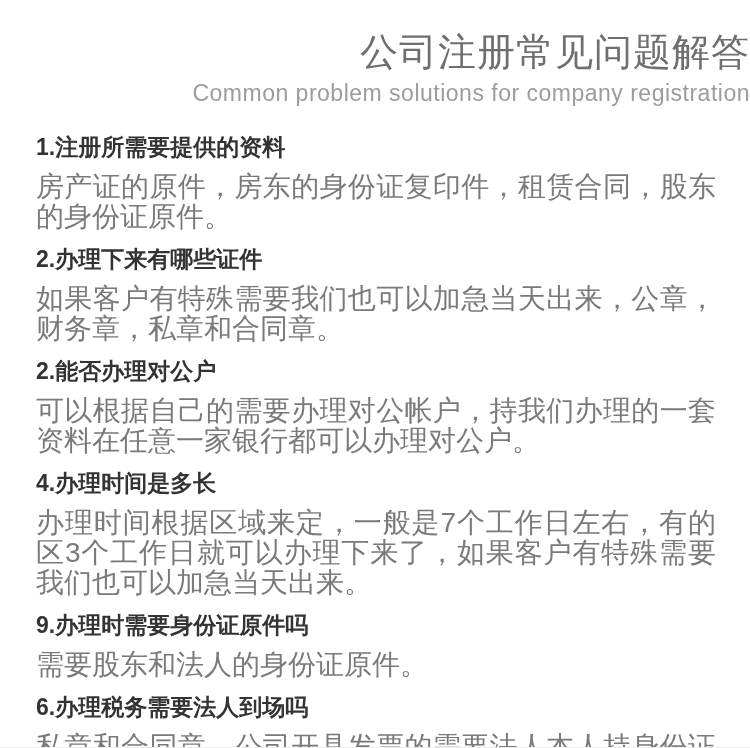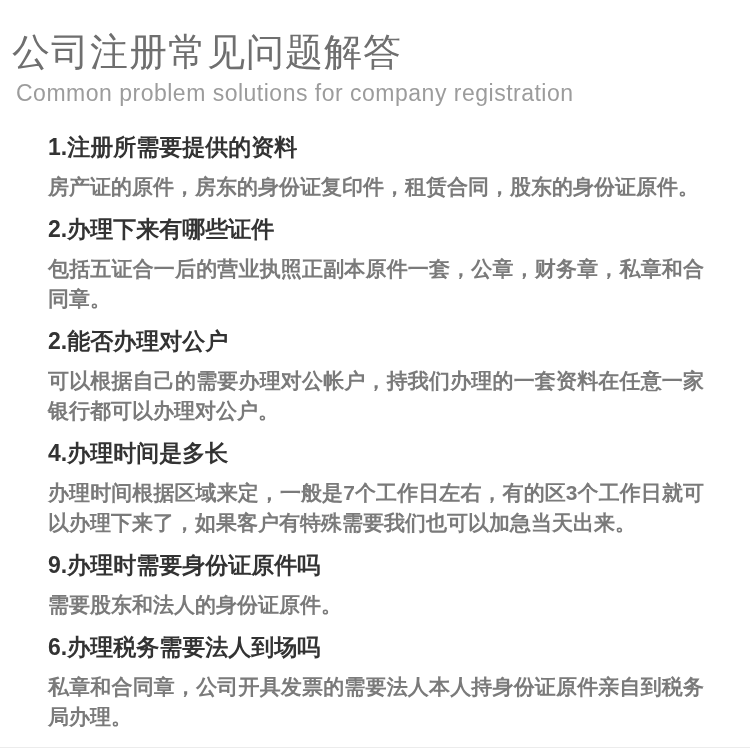--- a/index.html
+++ b/index.html
@@ -11,21 +11,21 @@
     position: relative;
     width: 750px;
     height: 748px;
     box-sizing: border-box;
     background: #ffffff;
     overflow: hidden;
     border-bottom: 1px solid #ececec;
     font-family: "Liberation Sans", "DejaVu Sans", sans-serif;
   }
   .doc-header {
-    text-align: left;
+    text-align: right;
     padding-left: 12px;
   }
   .doc-title {
     margin: 30px 0 0 0;
     font-size: 38px;
     line-height: 44px;
     font-weight: 400;
     color: #6f6f6f;
     letter-spacing: 1px;
   }
@@ -33,36 +33,36 @@
     margin: 4px 0 0 4px;
     font-size: 23px;
     line-height: 30px;
     font-weight: 400;
     color: #9c9c9c;
     letter-spacing: 0.5px;
   }
   .content {
     padding: 0 34px 0 36px;
   }
-  .faq-section { margin: 12px; }
+  .faq-section { margin: 0; }
   .question {
     margin: 14px 0 11px 0;
     font-size: 23px;
     line-height: 27px;
     font-weight: 700;
     color: #333333;
   }
   .faq-section.first .question {
     margin-top: 26px;
   }
   .answer {
     margin: 0;
-    font-size: 21px;
+    font-size: 28px;
     line-height: 30px;
-    font-weight: 700;
+    font-weight: 400;
     color: #7a7a7a;
     text-align: justify;
     text-justify: inter-ideograph;
   }
 </style>
 </head>
 <body>
 
 <div class="page">
   <div class="doc-header">
@@ -71,21 +71,21 @@
   </div>
 
   <div class="content">
     <section class="faq-section first">
       <h2 class="question">1.注册所需要提供的资料</h2>
       <p class="answer">房产证的原件，房东的身份证复印件，租赁合同，股东的身份证原件。</p>
     </section>
 
     <section class="faq-section">
       <h2 class="question">2.办理下来有哪些证件</h2>
-      <p class="answer">包括五证合一后的营业执照正副本原件一套，公章，财务章，私章和合同章。</p>
+      <p class="answer">如果客户有特殊需要我们也可以加急当天出来，公章，财务章，私章和合同章。</p>
     </section>
 
     <section class="faq-section">
       <h2 class="question">2.能否办理对公户</h2>
       <p class="answer">可以根据自己的需要办理对公帐户，持我们办理的一套资料在任意一家银行都可以办理对公户。</p>
     </section>
 
     <section class="faq-section">
       <h2 class="question">4.办理时间是多长</h2>
       <p class="answer">办理时间根据区域来定，一般是7个工作日左右，有的区3个工作日就可以办理下来了，如果客户有特殊需要我们也可以加急当天出来。</p>

